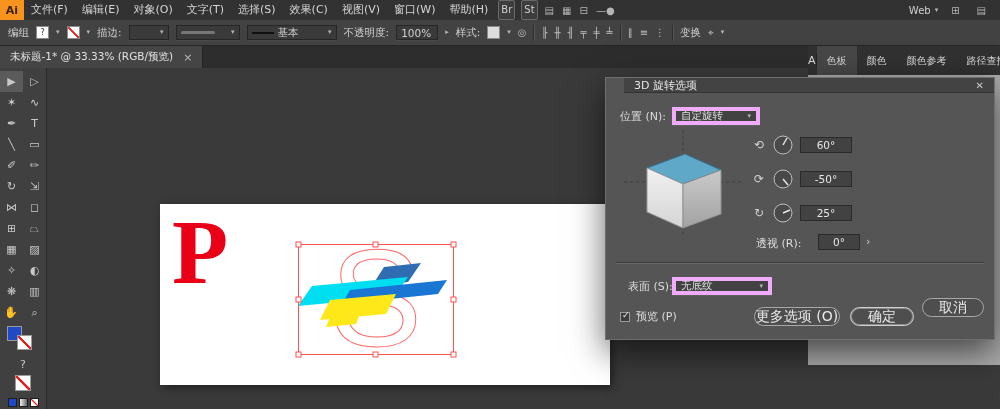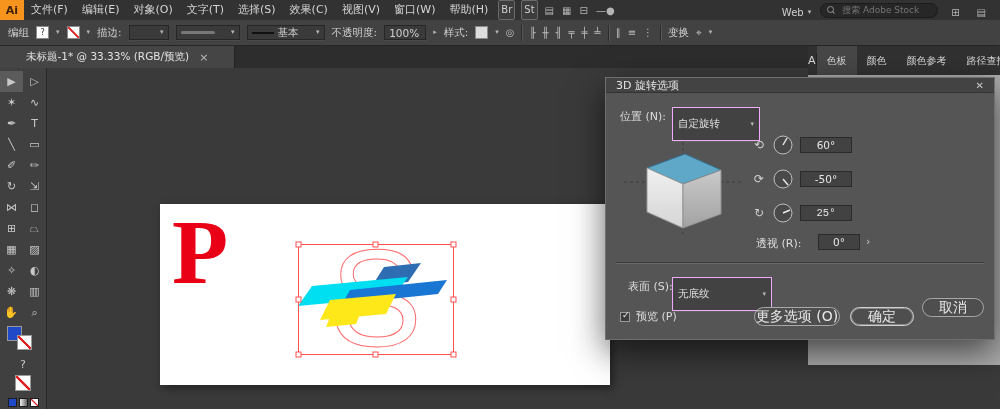--- a/index.html
+++ b/index.html
@@ -37,21 +37,21 @@
   .cb-box{height:15px;background:#3a3a3a;border:1px solid #262626;display:flex;align-items:center;
           padding:0 4px;gap:4px;box-shadow:0 1px 0 rgba(255,255,255,.05);}
   .line-sample{width:22px;height:2px;background:#111;}
   .profile-sample{width:34px;height:3px;background:#777;border-radius:2px;}
   .sep{width:1px;height:16px;background:#2c2c2c;box-shadow:1px 0 0 #565656;flex:none;}
   .ico{font-size:10px;color:#bdbdbd;}
 
   
   .tabbar{position:absolute;left:0;top:46px;width:810px;height:22px;background:#2d2d2d;
           display:flex;align-items:stretch;z-index:4;}
-  .doc-tab{background:#454545;display:flex;align-items:center;padding:0 26px;font-size:10.5px;
+  .doc-tab{background:#454545;display:flex;align-items:center;padding:0 10px;font-size:10.5px;
            color:#e2e2e2;gap:10px;border-right:1px solid #222;}
   .doc-close{color:#b9b9b9;font-size:11px;}
 
   
   .dock{position:absolute;left:0;top:68px;width:47px;height:341px;background:#404040;
         border-right:1px solid #292929;z-index:5;}
   .tools{display:grid;grid-template-columns:23px 23px;justify-content:center;padding-top:3px;}
   .tool{height:21px;display:flex;align-items:center;justify-content:center;font-size:11px;color:#c8c8c8;}
   .tool.active{background:#5b5b5b;}
   .fillstroke{position:relative;height:32px;margin-top:2px;}
@@ -82,24 +82,24 @@
   .ptab{padding:0 10px;white-space:nowrap;line-height:29px;}
   .ptab.active{background:#474747;}
   .panel-body{position:absolute;left:808px;top:75px;width:192px;height:290px;background:#acacac;z-index:3;}
   .panel-menu{position:absolute;right:9px;top:7px;color:#3c3c3c;font-size:10px;}
 
   
   .dialog{position:absolute;left:605px;top:77px;width:390px;height:263px;background:#555;
           border:1px solid #6f6f6f;box-shadow:0 12px 32px rgba(0,0,0,.6);z-index:20;
           font-size:11px;color:#ddd;}
   .dlg-title{height:15px;background:#434343;border-bottom:1px solid #333;display:flex;
-             align-items:center;padding:0 10px;font-size:11px;color:#e5e5e5;}
+             align-items:center;padding:0 10px;font-size:11px;color:#e5e5e5;margin-left:18px;}
   .dlg-close{margin-left:auto;font-size:10px;color:#c9c9c9;}
   .abs{position:absolute;}
-  .select{background:#424242;border:1px solid #f0abfc;height:34px;display:flex;align-items:center;
+  .select{background:#424242;border:4px solid #f0abfc;height:18px;display:flex;align-items:center;
           padding:0 5px;gap:6px;color:#e0e0e0;font-size:10.5px;box-shadow:0 1px 0 rgba(255,255,255,.06);}
   .select .chev{margin-left:auto;}
   .num{background:#424242;border:1px solid #2a2a2a;height:16px;color:#e6e6e6;font-size:10.5px;
        text-align:center;font-family:inherit;padding:0;}
   .cube-wrap{left:18px;top:52px;width:118px;height:104px;}
   .axis-ico{font-size:12px;color:#cfcfcf;width:14px;text-align:center;}
   .dial-row{display:flex;align-items:center;gap:6px;left:146px;width:230px;height:22px;}
   .divider{left:10px;right:10px;top:184px;height:0;border-top:1px solid #3c3c3c;border-bottom:1px solid #6a6a6a;}
   .check{width:10px;height:10px;background:#3d3d3d;border:1px solid #9a9a9a;position:relative;flex:none;}
   .check span{position:absolute;left:1px;top:-3px;font-size:9px;color:#efefef;}
@@ -129,44 +129,40 @@
     <span class="mb-badge">St</span>
     <span class="mb-icon">▤</span>
     <span class="mb-icon">▦</span>
     <span class="mb-icon">⊟</span>
     <span class="mb-icon">—●</span>
     <div class="mb-right">
       <span class="ws">
         <span>Web</span>
         <span class="chev">▾</span>
       </span>
-      <span class="search-box">
-        <span class="mag"></span>
-        <input placeholder="搜索 Adobe Stock" style="">
-      </span>
       <span class="mb-icon">⊞</span>
       <span class="mb-icon">▤</span>
     </div>
   </div>
 
   <div class="controlbar">
     <span>编组</span>
     <span class="cb-swatch">?</span>
     <span class="chev">▾</span>
     <span class="cb-swatch slash"></span>
     <span class="chev">▾</span>
     <span>描边:</span>
     <span class="cb-box" style="width:40px">
       <span class="chev" style="margin-left:auto">▾</span>
     </span>
     <span class="cb-box" style="width:64px">
       <span class="profile-sample"></span>
       <span class="chev" style="margin-left:auto">▾</span>
     </span>
-    <span class="cb-box" style="width:78px">
+    <span class="cb-box" style="width:90px">
       <span class="line-sample"></span>
       <span>基本</span>
       <span class="chev" style="margin-left:auto">▾</span>
     </span>
     <span>不透明度:</span>
     <span class="cb-box" style="width:42px">
       <span>100%</span>
     </span>
     <span class="chev">▸</span>
     <span>样式:</span>
@@ -325,21 +321,21 @@
         <line x1="11" y1="11" x2="16" y2="17" stroke="#eaeaea" stroke-width="1.4"></line>
       </svg>
       <input class="num" style="width: 52px;" value="-50°">
     </div>
     <div class="abs dial-row" style="top:124px">
       <span class="axis-ico">↻</span>
       <svg width="22" height="22">
         <circle cx="11" cy="11" r="9" fill="#494949" stroke="#bfbfbf"></circle>
         <line x1="11" y1="11" x2="18" y2="8" stroke="#eaeaea" stroke-width="1.4"></line>
       </svg>
-      <input class="num" style="width: 52px; font-family: Liberation Mono, monospace;" value="25°">
+      <input class="num" style="width: 52px;" value="25°">
     </div>
 
     <span class="abs" style="left:150px;top:158px">透视 (R):</span>
     <input class="num abs" style="left: 212px; top: 156px; width: 42px;" value="0°">
     <span class="abs" style="left:260px;top:157px;color:#c9c9c9">›</span>
 
     <div class="abs divider"></div>
 
     <span class="abs" style="left:22px;top:201px">表面 (S):</span>
     <span class="abs select" style="left:66px;top:199px;width:100px">

